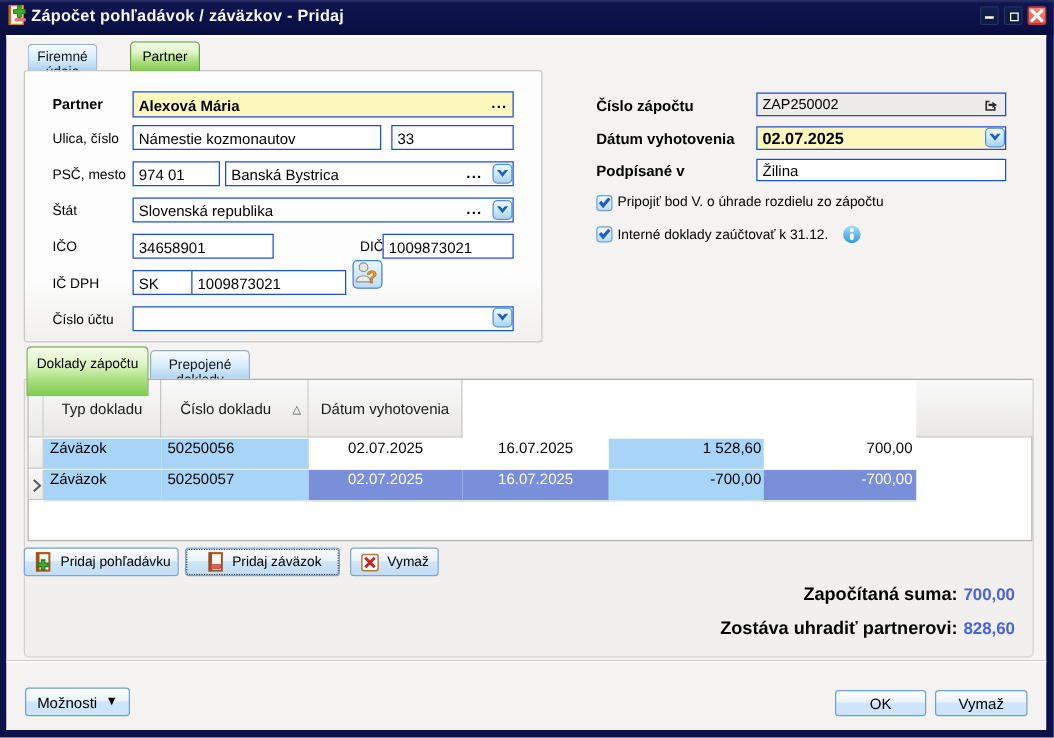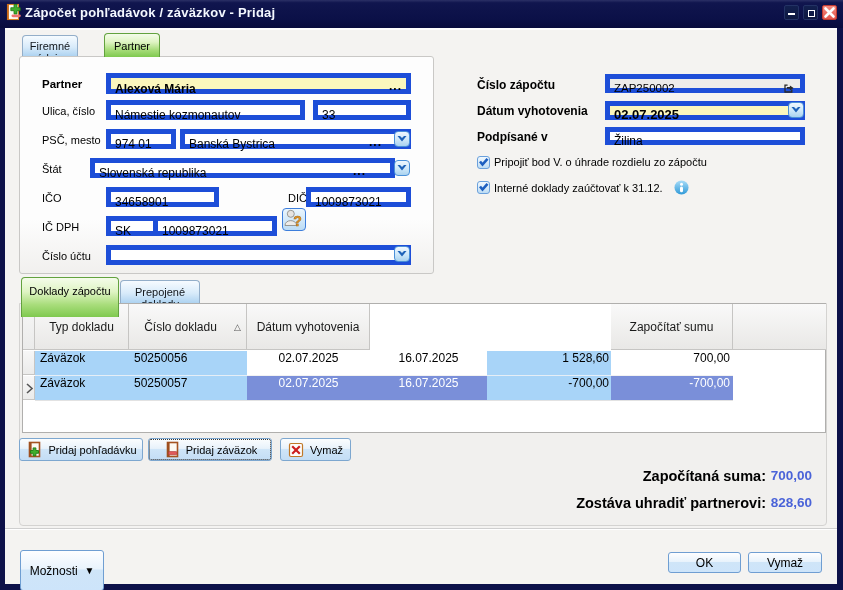--- a/index.html
+++ b/index.html
@@ -13,21 +13,21 @@
 .winbtn { position:absolute; top:5px; width:15px; height:15px; border-radius:2px; }
 .btn-min, .btn-max { background:linear-gradient(#13204f,#0d1841); border:1px solid #233264; }
 .btn-close { background:linear-gradient(#f48a7e,#e4564c); border:1px solid #c03a32; }
 
 .panel { position:absolute; left:19px; top:56px; width:415px; height:218px; background:linear-gradient(#fdfdfd 75%, #f1f0ee 100%); border:1px solid #c9c8c6; border-radius:3px; }
 
 .tab { position:absolute; border-radius:4px 4px 0 0; text-align:center; font-size:11px; }
 .tab-blue { background:linear-gradient(#f6fbff 0%,#d8ebfa 55%,#aed3f1 100%); border:1px solid #93aec9; border-bottom:none; color:#10151a; }
 .tab-green { background:linear-gradient(#f4fcea 0%,#dff4c4 35%,#a9dd7c 68%,#7fc94f 100%); border:1px solid #62a23e; border-bottom:none; }
 
-.inp { position:absolute; height:20px; background:#fff; border:5px solid #1d4ed8; font-size:12px; padding:3px 4px 0 4px; }
+.inp { position:absolute; height:20px; background:#fff; border:1px solid #1d4ed8; font-size:12px; padding:3px 4px 0 4px; }
 .yellow { background:#fbf7bd; }
 .gray { background:#edecea; font-size:11.5px; }
 .dots { position:absolute; right:4px; top:1px; font-weight:bold; letter-spacing:1px; font-size:12px; }
 .combo { position:absolute; width:16px; height:16px; background:linear-gradient(#eef7fe 0%,#cde7f9 55%,#a9d2ef 100%); border:1px solid #4a90d8; border-radius:4px; }
 .combo svg { position:absolute; left:2px; top:3px; }
 label.fl { position:absolute; left:42px; font-size:11px; }
 label.fr { position:absolute; left:477px; font-size:12px; font-weight:bold; }
 .cbtext { position:absolute; font-size:11px; }
 .cb { position:absolute; width:13px; height:13px; border:1.5px solid #6aa0dc; border-radius:3px; background:linear-gradient(#f0f8fe 0%,#d4e8f8 60%,#bcdcf4 100%); }
 .cb svg { position:absolute; left:0px; top:0px; }
@@ -83,21 +83,21 @@
 <label class="fl" style="top:134px;">PSČ, mesto</label>
 <div class="inp" style="left:106px;top:129px;width:70px;">974 01</div>
 <div class="inp" style="left:180px;top:129px;width:231px;">Banská Bystrica<span class="dots" style="right:24px">...</span></div>
 <div class="combo" style="left:394px;top:131px;">
     <svg width="10" height="9" viewBox="0 0 10 9">
       <path d="M0.5 1 L3 1 L5 3 L7 1 L9.5 1 L5 6.5 z" fill="#1e62b8"></path>
     </svg>
   </div>
 
 <label class="fl" style="top:163px;">Štát</label>
-<div class="inp" style="left:90px;top:158px;width:305px;">Slovenská republika<span class="dots" style="right:24px">...</span></div>
+<div class="inp" style="left:106px;top:158px;width:305px;">Slovenská republika<span class="dots" style="right:24px">...</span></div>
 <div class="combo" style="left:394px;top:160px;">
     <svg width="10" height="9" viewBox="0 0 10 9">
       <path d="M0.5 1 L3 1 L5 3 L7 1 L9.5 1 L5 6.5 z" fill="#1e62b8"></path>
     </svg>
   </div>
 
 <label class="fl" style="top:192px;">IČO</label>
 <div class="inp" style="left:106px;top:187px;width:113px;">34658901</div>
 <label class="fl" style="left:288px;top:192px;">DIČ</label>
 <div class="inp" style="left:306px;top:187px;width:105px;">1009873021</div>
@@ -167,21 +167,20 @@
 <div class="tab tab-green" style="left:21px;top:277px;width:98px;height:40px;padding-top:7px;z-index:2;">Doklady zápočtu</div>
 <div class="tab tab-blue" style="left:120px;top:280px;width:80px;height:23px;padding-top:5px;">Prepojené doklady</div>
 
 <div class="abs" style="left:19px;top:303px;width:808px;height:223px;background:#f1f0ee;border:1px solid #d4d3d1;border-radius:0 0 4px 4px;"></div>
 
 <div class="grid">
   <div class="gut" style="top:0;height:46px;"></div>
   <div class="gh" style="left:106px;width:118px;padding-right:14px;">Číslo dokladu<span style="position:absolute;right:5px;top:16px;font-size:9px;color:#555">△</span></div>
   <div class="gh" style="left:12px;width:94px;">Typ dokladu</div>
   <div class="gh" style="left:224px;width:123px;">Dátum vyhotovenia</div>
-  <div class="gh" style="left:588px;width:122px;">Započítať sumu</div>
   <div class="gh" style="left:710px;width:93px;border-right:none;"></div>
 
   <div class="gut" style="top:47px;height:24px;"></div>
   <div class="cell cblue" style="left:12px;top:47px;width:94px;padding-left:5px;border-bottom:1px solid #e6eef6;">Záväzok</div>
   <div class="cell cblue" style="left:106px;top:47px;width:118px;padding-left:5px;border-bottom:1px solid #e6eef6;">50250056</div>
   <div class="cell" style="left:224px;top:47px;width:123px;text-align:center;border-bottom:1px solid #f2f2f2;">02.07.2025</div>
   <div class="cell" style="left:347px;top:47px;width:117px;text-align:center;border-bottom:1px solid #f2f2f2;">16.07.2025</div>
   <div class="cell cblue" style="left:464px;top:47px;width:124px;text-align:right;padding-right:2px;border-bottom:1px solid #e6eef6;">1 528,60</div>
   <div class="cell" style="left:588px;top:47px;width:122px;text-align:right;padding-right:3px;border-bottom:1px solid #f2f2f2;">700,00</div>
 
@@ -223,15 +222,15 @@
 </div>
 
 <div class="totlbl" style="left:500px;top:468px;width:266px;">Započítaná suma:</div>
 <div class="totval" style="left:742px;top:468px;width:70px;">700,00</div>
 <div class="totlbl" style="left:500px;top:495px;width:266px;">Zostáva uhradiť partnerovi:</div>
 <div class="totval" style="left:742px;top:495px;width:70px;">828,60</div>
 
 <div class="abs" style="left:5px;top:528px;width:832px;height:1px;background:#cfcfcf;"></div>
 <div class="abs" style="left:5px;top:529px;width:832px;height:1px;background:#ffffff;"></div>
 
-<div class="btn2" style="left:20px;top:550px;width:84px;height:41px;">Možnosti&nbsp;&nbsp;<span style="font-size:10px">▼</span></div>
+<div class="btn2" style="left:20px;top:550px;width:84px;height:23px;">Možnosti&nbsp;&nbsp;<span style="font-size:10px">▼</span></div>
 <div class="btn2" style="left:668px;top:552px;width:73px;">OK</div>
 <div class="btn2" style="left:748px;top:552px;width:74px;">Vymaž</div>
 
 </body></html>

